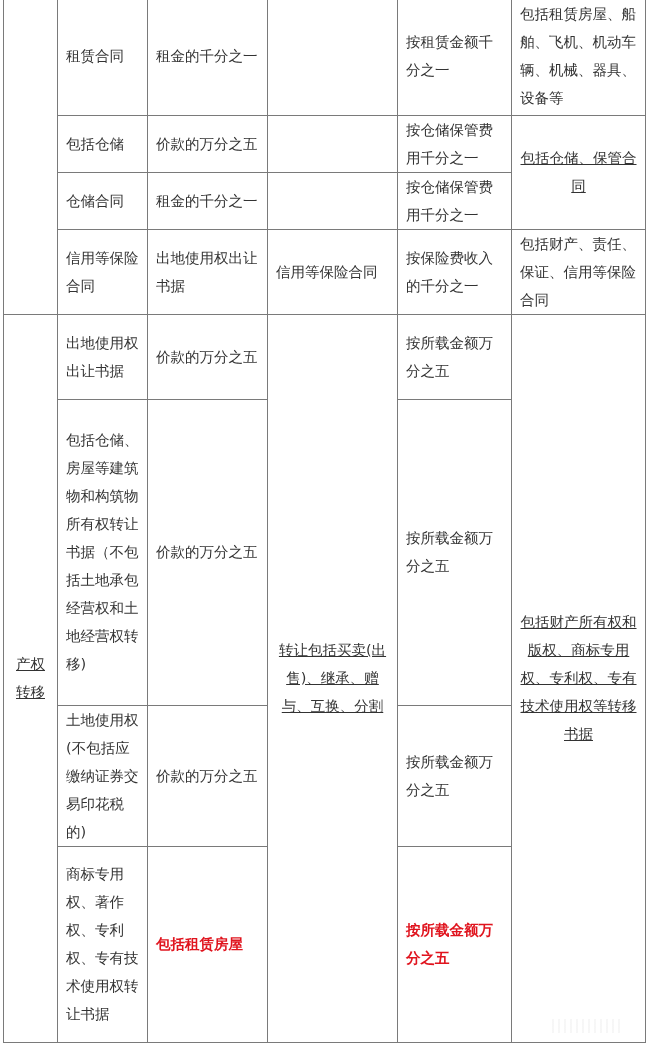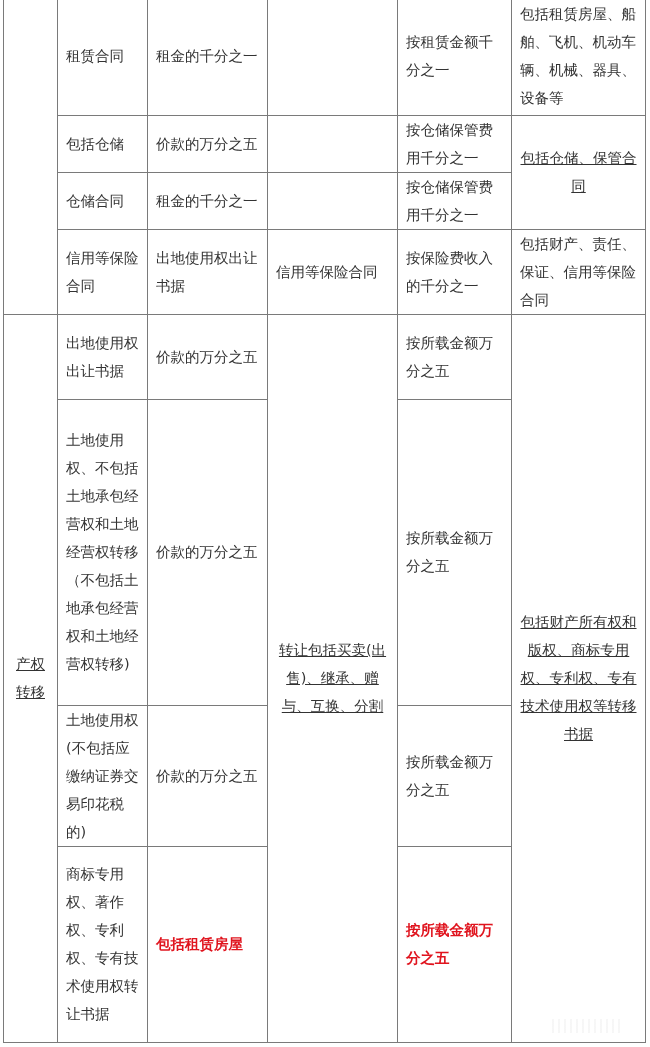--- a/index.html
+++ b/index.html
@@ -57,21 +57,21 @@
     </tr>
     <tr style="height:85px">
       <td rowspan="4" class="c">产权转移</td>
       <td>出地使用权出让书据</td>
       <td>价款的万分之五</td>
       <td rowspan="4" class="c">转让包括买卖(出售)、继承、赠与、互换、分割</td>
       <td>按所载金额万分之五</td>
       <td rowspan="4" class="c">包括财产所有权和版权、商标专用权、专利权、专有技术使用权等转移书据</td>
     </tr>
     <tr style="height:306px">
-      <td>土地使用权、不包括土地承包经营权和土地经营权转移（不包括土地承包经营权和土地经营权转移)</td>
+      <td>包括仓储、房屋等建筑物和构筑物所有权转让书据（不包括土地承包经营权和土地经营权转移)</td>
       <td>价款的万分之五</td>
       <td>按所载金额万分之五</td>
     </tr>
     <tr style="height:140px">
       <td>土地使用权(不包括应缴纳证券交易印花税的)</td>
       <td>价款的万分之五</td>
       <td>按所载金额万分之五</td>
     </tr>
     <tr style="height:196px">
       <td>商标专用权、著作权、专利权、专有技术使用权转让书据</td>

